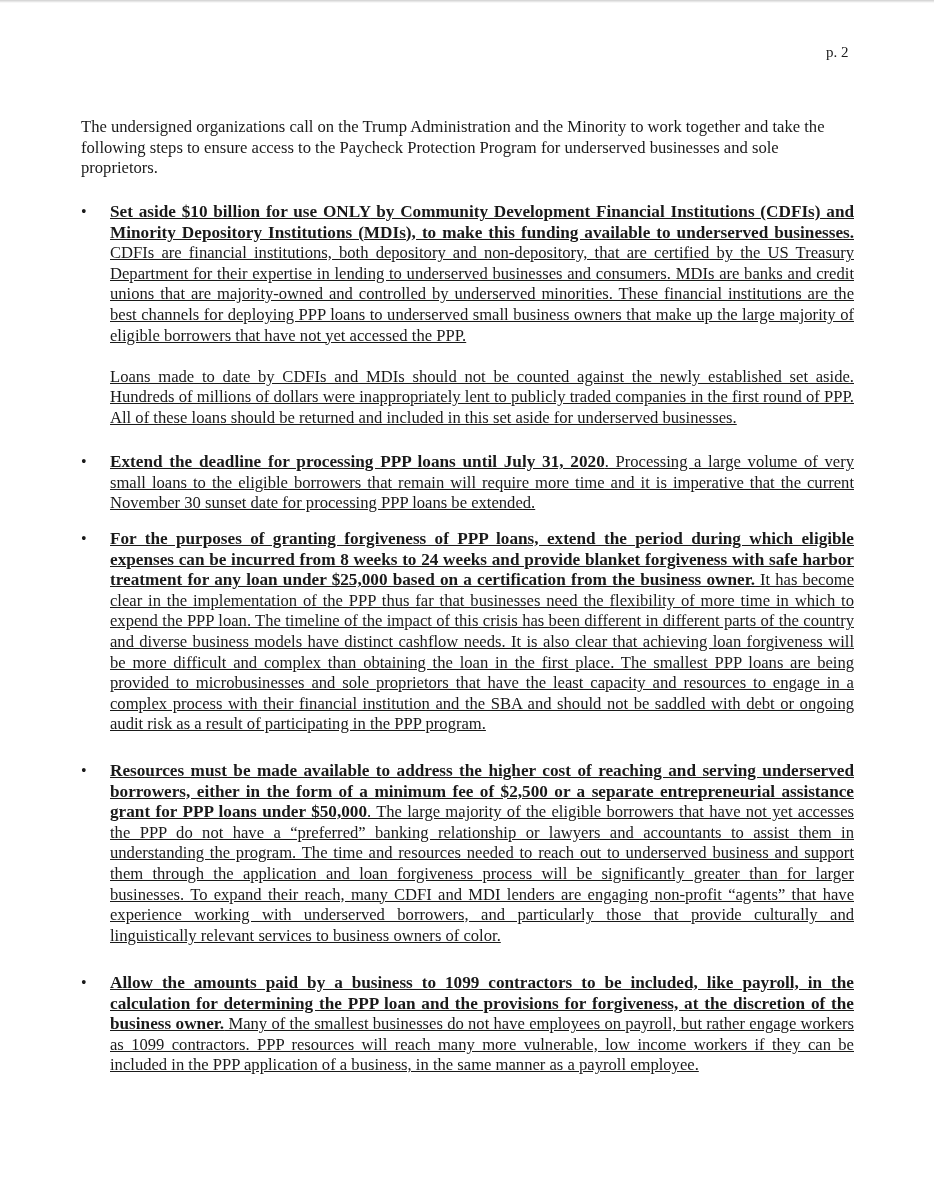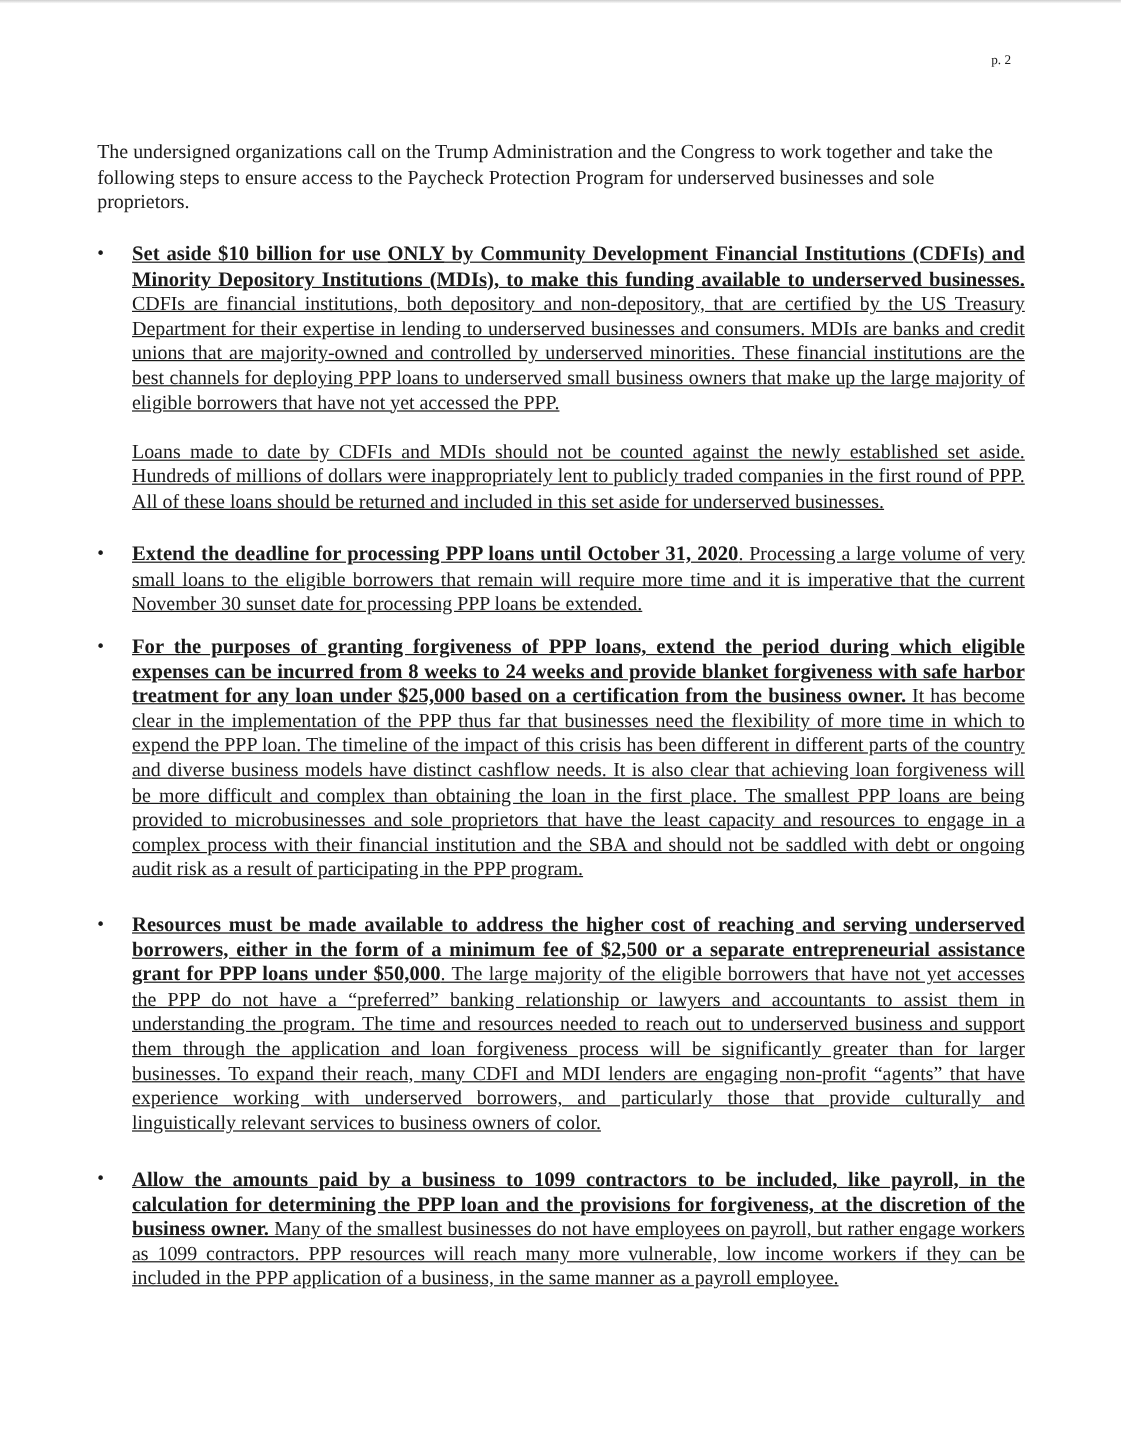--- a/index.html
+++ b/index.html
@@ -3,54 +3,54 @@
 <meta charset="utf-8">
 <style>
   html, body { margin: 0; padding: 0; background: #ffffff; }
   body {
     width: 934px; height: 1200px; position: relative; overflow: hidden;
     font-family: "Liberation Serif", "DejaVu Serif", serif;
     color: #1a1a1a;
   }
   .topline { position: absolute; left: 0; top: 0; width: 934px; height: 3px;
     background: linear-gradient(#cfcfcf, #ffffff); }
-  .page-num { position: absolute; top: 44px; left: 826px; font-size: 11px; }
+  .page-num { position: absolute; top: 44px; left: 826px; font-size: 15px; }
   .intro { position: absolute; left: 81px; top: 117px; width: 773px;
     font-size: 16.6px; line-height: 20.6px; text-align: left; margin: 0; }
   ul.items { position: absolute; left: 81px; top: 0; width: 773px; margin: 0; padding: 0; list-style: none; }
   .item { position: absolute; left: 0; width: 773px; }
   .bullet { position: absolute; left: 0; top: 0; font-size: 16px; line-height: 20.6px; }
   .body { margin-left: 29px; width: 744px; font-size: 16.6px; line-height: 20.6px; text-align: justify; text-decoration: underline; }
   .body p { margin: 0; }
   .body p + p { margin-top: 20.6px; }
   .lead { font-weight: bold; font-size: 17.2px; }
   .u { text-decoration: underline; }
 </style>
 </head>
 <body>
 
 <div class="topline"></div>
 
 <div class="page-num">p. 2</div>
 
-<p class="intro">The undersigned organizations call on the Trump Administration and the Congress to work together and take the following steps to ensure access to the Paycheck Protection Program for underserved businesses and sole proprietors.</p>
+<p class="intro">The undersigned organizations call on the Trump Administration and the Minority to work together and take the following steps to ensure access to the Paycheck Protection Program for underserved businesses and sole proprietors.</p>
 
 <ul class="items">
   <li class="item" style="top:202px">
     <span class="bullet">•</span>
     <div class="body">
       <p><span class="lead"><span>Set aside $10 billion for use </span><span class="u">ONLY</span><span> by Community Development Financial Institutions (CDFIs) and Minority Depository Institutions (MDIs), to make this funding available to underserved businesses.</span></span><span>  CDFIs are financial institutions, both depository and non-depository, that are certified by the US Treasury Department for their expertise in lending to underserved businesses and consumers.  MDIs are banks and credit unions that are majority-owned and controlled by underserved minorities.  These financial institutions are the best channels for deploying PPP loans to underserved small business owners that make up the large majority of eligible borrowers that have not yet accessed the PPP.</span></p>
       <p>Loans made to date by CDFIs and MDIs should not be counted against the newly established set aside. Hundreds of millions of dollars were inappropriately lent to publicly traded companies in the first round of PPP.  All of these loans should be returned and included in this set aside for underserved businesses.</p>
     </div>
   </li>
 
   <li class="item" style="top:452px">
     <span class="bullet">•</span>
     <div class="body">
-      <p><span class="lead">Extend the deadline for processing PPP loans until October 31, 2020</span><span>.  Processing a large volume of very small loans to the eligible borrowers that remain will require more time and it is imperative that the current November 30 sunset date for processing PPP loans be extended.</span></p>
+      <p><span class="lead">Extend the deadline for processing PPP loans until July 31, 2020</span><span>.  Processing a large volume of very small loans to the eligible borrowers that remain will require more time and it is imperative that the current November 30 sunset date for processing PPP loans be extended.</span></p>
     </div>
   </li>
 
   <li class="item" style="top:529px">
     <span class="bullet">•</span>
     <div class="body">
       <p><span class="lead">For the purposes of granting forgiveness of PPP loans, extend the period during which eligible expenses can be incurred from 8 weeks to 24 weeks and provide blanket forgiveness with safe harbor treatment for any loan under $25,000 based on a certification from the business owner.</span><span>  It has become clear in the implementation of the PPP thus far that businesses need the flexibility of more time in which to expend the PPP loan.  The timeline of the impact of this crisis has been different in different parts of the country and diverse business models have distinct cashflow needs.  It is also clear that achieving loan forgiveness will be more difficult and complex than obtaining the loan in the first place.  The smallest PPP loans are being provided to microbusinesses and sole proprietors that have the least capacity and resources to engage in a complex process with their financial institution and the SBA and should not be saddled with debt or ongoing audit risk as a result of participating in the PPP program.</span></p>
     </div>
   </li>
 

